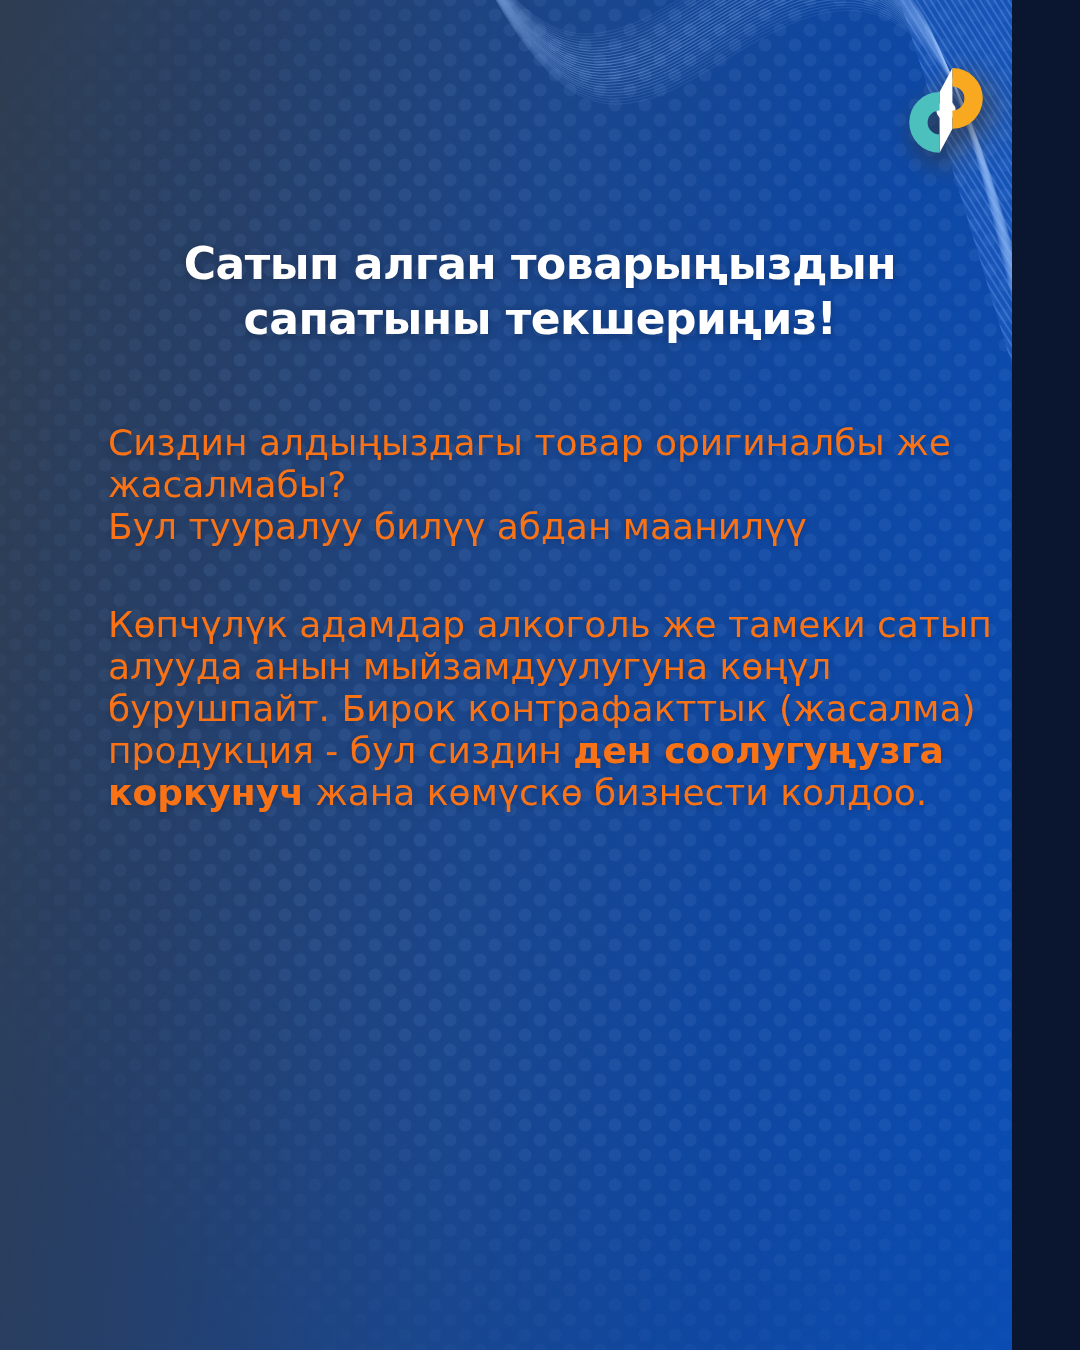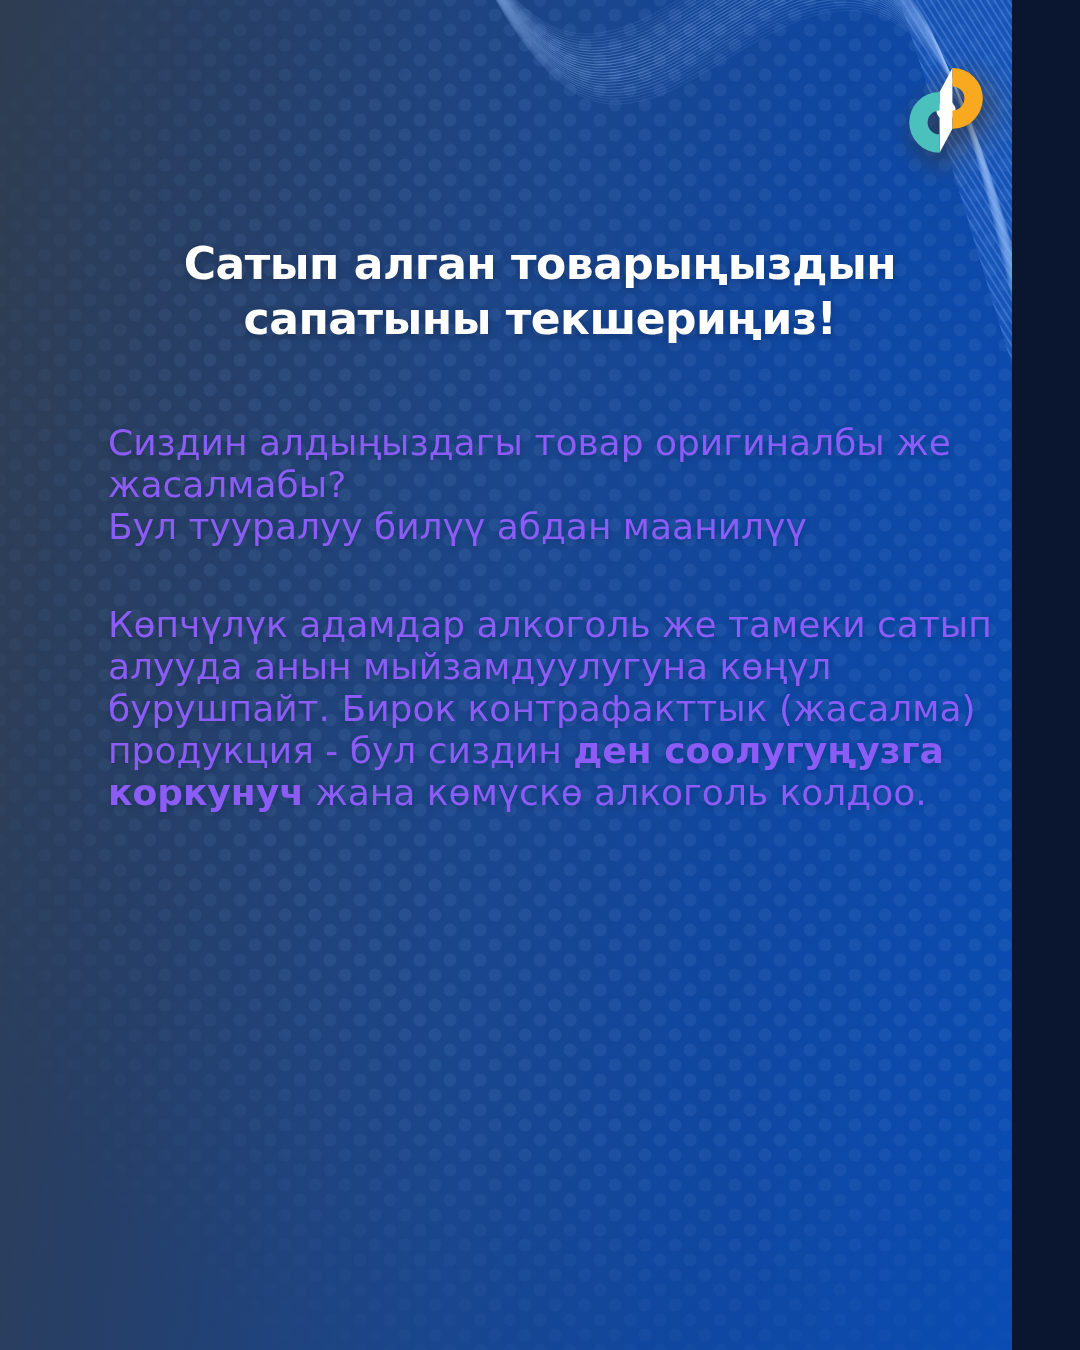--- a/index.html
+++ b/index.html
@@ -28,21 +28,21 @@
   }
   .logo svg{width:100%;height:100%;display:block;}
   .title{
     position:absolute;top:236px;left:0;width:1080px;margin:0;
     text-align:center;color:#ffffff;font-size:44px;font-weight:700;
     line-height:55px;letter-spacing:-0.5px;white-space:pre-line;
     text-shadow:0 2px 8px rgba(0,10,30,.28);
   }
   .para{
     position:absolute;left:108px;width:900px;margin:0;
-    color:#8b5cf6;font-size:36px;font-weight:400;line-height:42px;
+    color:#f97316;font-size:36px;font-weight:400;line-height:42px;
     white-space:pre-line;text-shadow:0 2px 6px rgba(0,10,30,.22);
   }
   .p1{top:422px;}
   .p2{top:604px;}
   .para b{font-weight:700;}
 </style>
 </head>
 <body>
 
 <div class="canvas">
@@ -103,14 +103,14 @@
 сапатыны текшериңиз!</h1>
 
   <p class="para p1">Сиздин алдыңыздагы товар оригиналбы же
 жасалмабы?
 Бул тууралуу билүү абдан маанилүү</p>
 
   <p class="para p2"><span>Көпчүлүк адамдар алкоголь же тамеки сатып
 алууда анын мыйзамдуулугуна көңүл
 бурушпайт. Бирок контрафакттык (жасалма)
 продукция - бул сиздин </span><b>ден соолугуңузга
-коркунуч</b><span> жана көмүскө алкоголь колдоо.</span></p>
+коркунуч</b><span> жана көмүскө бизнести колдоо.</span></p>
 </div>
 
 </body></html>

